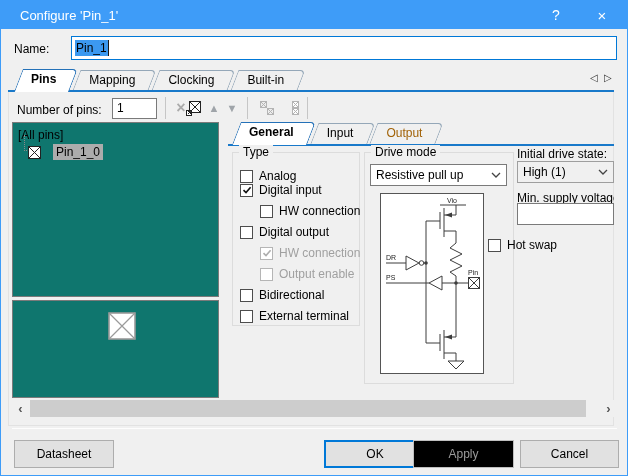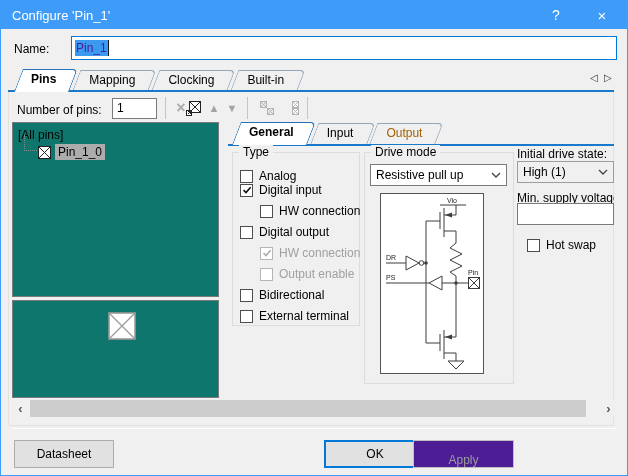--- a/index.html
+++ b/index.html
@@ -6,31 +6,31 @@
   html,body { background:#fff; }
   body { font-family:"Liberation Sans", sans-serif; }
 
   .dialog { position:relative; width:628px; height:476px; background:#F0F0F0;
             border:1px solid #3E9CF8; overflow:hidden; font-size:12px; color:#000; }
   .abs { position:absolute; }
 
   
   .titlebar { position:absolute; left:0; top:0; width:626px; height:28px; background:#3E9CF8;
               display:flex; align-items:center; color:#fff; }
-  .title-text { margin-left:11px; font-size:13px; }
+  .title-text { margin-left:19px; font-size:13px; }
   .cap-btn { position:absolute; top:0; width:34px; height:28px; display:flex; align-items:center;
              justify-content:center; font-size:14px; color:#fff; cursor:default; }
   .help-btn { right:54px; }
   .close-btn { right:8px; font-size:15px; }
 
   
   .name-label { position:absolute; left:13px; top:41px; }
   .name-input { position:absolute; left:70px; top:35px; width:546px; height:24px; background:#fff;
                 border:1px solid #0078D7; display:flex; align-items:center; padding-left:3px; }
-  .sel-text { background:#3C99F0; color:#4c1d95; padding:1px 1px; }
+  .sel-text { background:#3C99F0; color:#000000; padding:1px 1px; }
   .caret { width:1px; height:16px; background:#1a1a1a; margin-left:0px; }
 
   
   .tabstrip { position:absolute; left:13px; top:68px; height:23px; display:flex; align-items:flex-end; }
   .tab { position:relative; height:22px; line-height:21px; padding:0 13px 0 17px; margin-right:3px; z-index:0; }
   .tab::before { content:""; position:absolute; inset:0; transform:skewX(-21deg); transform-origin:bottom left;
                  background:#F0F0F0; border:1px solid #94A7B8; border-bottom:none; border-radius:0 5px 0 0; z-index:-1; }
   .tab.active { font-weight:bold; z-index:2; height:23px; }
   .tab.active::before { background:#FFFFFF; border:1px solid #2471B8; border-bottom:none; }
   .tab.gray { color:#a16207; }
@@ -50,21 +50,21 @@
   .tb-x { color:#ABABAB; font-size:16px; font-weight:bold; }
   .tb-arrow { color:#9FA4A9; font-size:11px; }
 
   
   .panel { position:absolute; background:#0f766e; border:1px solid #7A7A7A; }
   .tree-panel { left:11px; top:121px; width:207px; height:175px; }
   .preview-panel { left:11px; top:299px; width:207px; height:98px; }
   .tree-root { position:absolute; left:5px; top:5px; }
   .tree-connector { position:absolute; left:11px; top:12px; width:13px; height:16px;
                     border-left:1px dotted #8a8a8a; border-bottom:1px dotted #8a8a8a; }
-  .tree-row { position:absolute; left:25px; top:21px; display:flex; align-items:center; }
+  .tree-row { position:absolute; left:15px; top:21px; display:flex; align-items:center;gap:8px; }
   .tree-sel { background:#ACACAC; padding:1px 3px; margin-left:4px; }
 
   
   .inner-underline { position:absolute; left:227px; top:143px; width:386px; height:2px; background:#1979CA; }
   .tabstrip.inner { left:231px; top:121px; }
 
   
   .group { position:absolute; border:1px solid #DCDCDC; }
   .group-title { position:absolute; top:-8px; left:6px; background:#F0F0F0; padding:0 4px; }
   .type-group { left:231px; top:151px; width:128px; height:174px; }
@@ -95,21 +95,21 @@
               justify-content:center; color:#555; font-size:13px; font-weight:bold; }
   .hs-thumb { position:absolute; left:18px; top:0; width:556px; height:17px; background:#CDCDCD; }
 
   .bottom-line { position:absolute; left:11px; top:427px; width:605px; height:1px; background:#9B9B9B;
                  border-bottom:1px solid #FDFDFD; }
 
   
   .btn { position:absolute; top:439px; height:28px; background:#E1E1E1; border:1px solid #ADADAD;
          display:flex; align-items:center; justify-content:center; font-size:12px; }
   .btn.default { border:2px solid #0078D7;margin-left:20px; }
-  .btn.disabled { background:#4c1d95; border-color:#BFBFBF; color:#9B9B9B;align-items:flex-end; }
+  .btn.disabled { background:#000000; border-color:#BFBFBF; color:#9B9B9B; }
 </style>
 </head>
 <body>
 
 <div class="dialog">
 
   <div class="titlebar">
     <span class="title-text">Configure 'Pin_1'</span>
   </div>
   <div class="cap-btn help-btn">
@@ -302,21 +302,21 @@
 
   <span class="abs" style="left:516px; top:146px;">Initial drive state:</span>
   <div class="combo gray" style="left:516px; top:160px; width:97px;">
     <span>High (1)</span>
     <svg class="chev" width="10" height="6" viewBox="0 0 10 6">
       <polyline points="1,1 5,5 9,1" fill="none" stroke="#444" stroke-width="1.3"></polyline>
     </svg>
   </div>
   <span class="clip-label" style="left:516px; top:190px; width:97px;">Min. supply voltage</span>
   <div class="textbox" style="left:516px; top:202px; width:97px;"></div>
-  <div class="cb" style="left:526px; top:237px;">
+  <div class="cb" style="left:487px; top:237px;">
     <span class="box"></span>
     <span>Hot swap</span>
   </div>
 
   <div class="hscroll">
     <div class="hs-arrow" style="left:0;">
       <span>‹</span>
     </div>
     <div class="hs-thumb"></div>
     <div class="hs-arrow" style="right:0;">
@@ -328,14 +328,17 @@
 
   <div class="btn" style="left:13px; width:100px;">
     <span>Datasheet</span>
   </div>
   <div class="btn default" style="left:303px; width:102px;">
     <span>OK</span>
   </div>
   <div class="btn disabled" style="left:412px; width:101px;">
     <span>Apply</span>
   </div>
+  <div class="btn" style="left:519px; width:99px;">
+    <span>Cancel</span>
+  </div>
 
 </div>
 
 </body></html>

